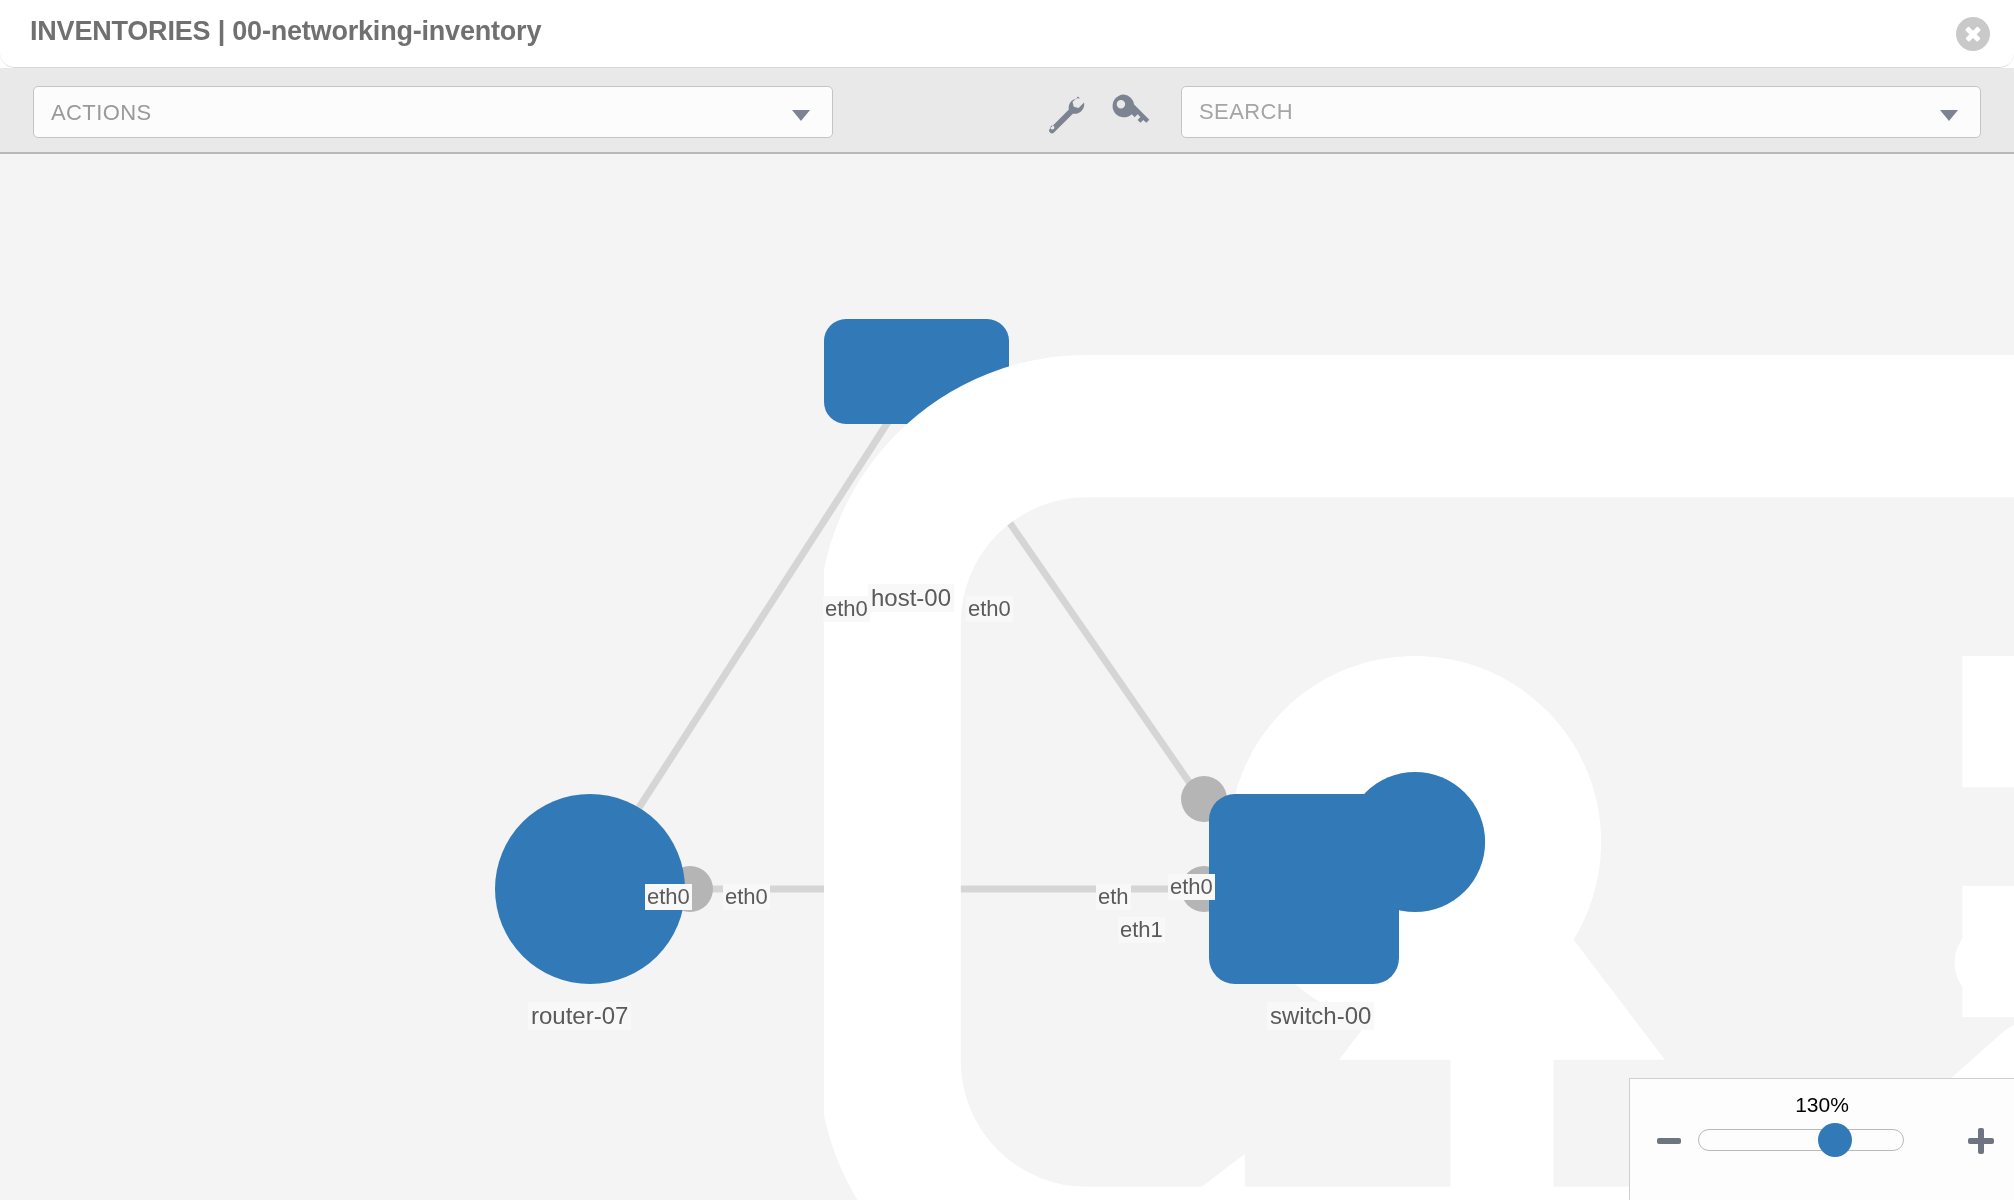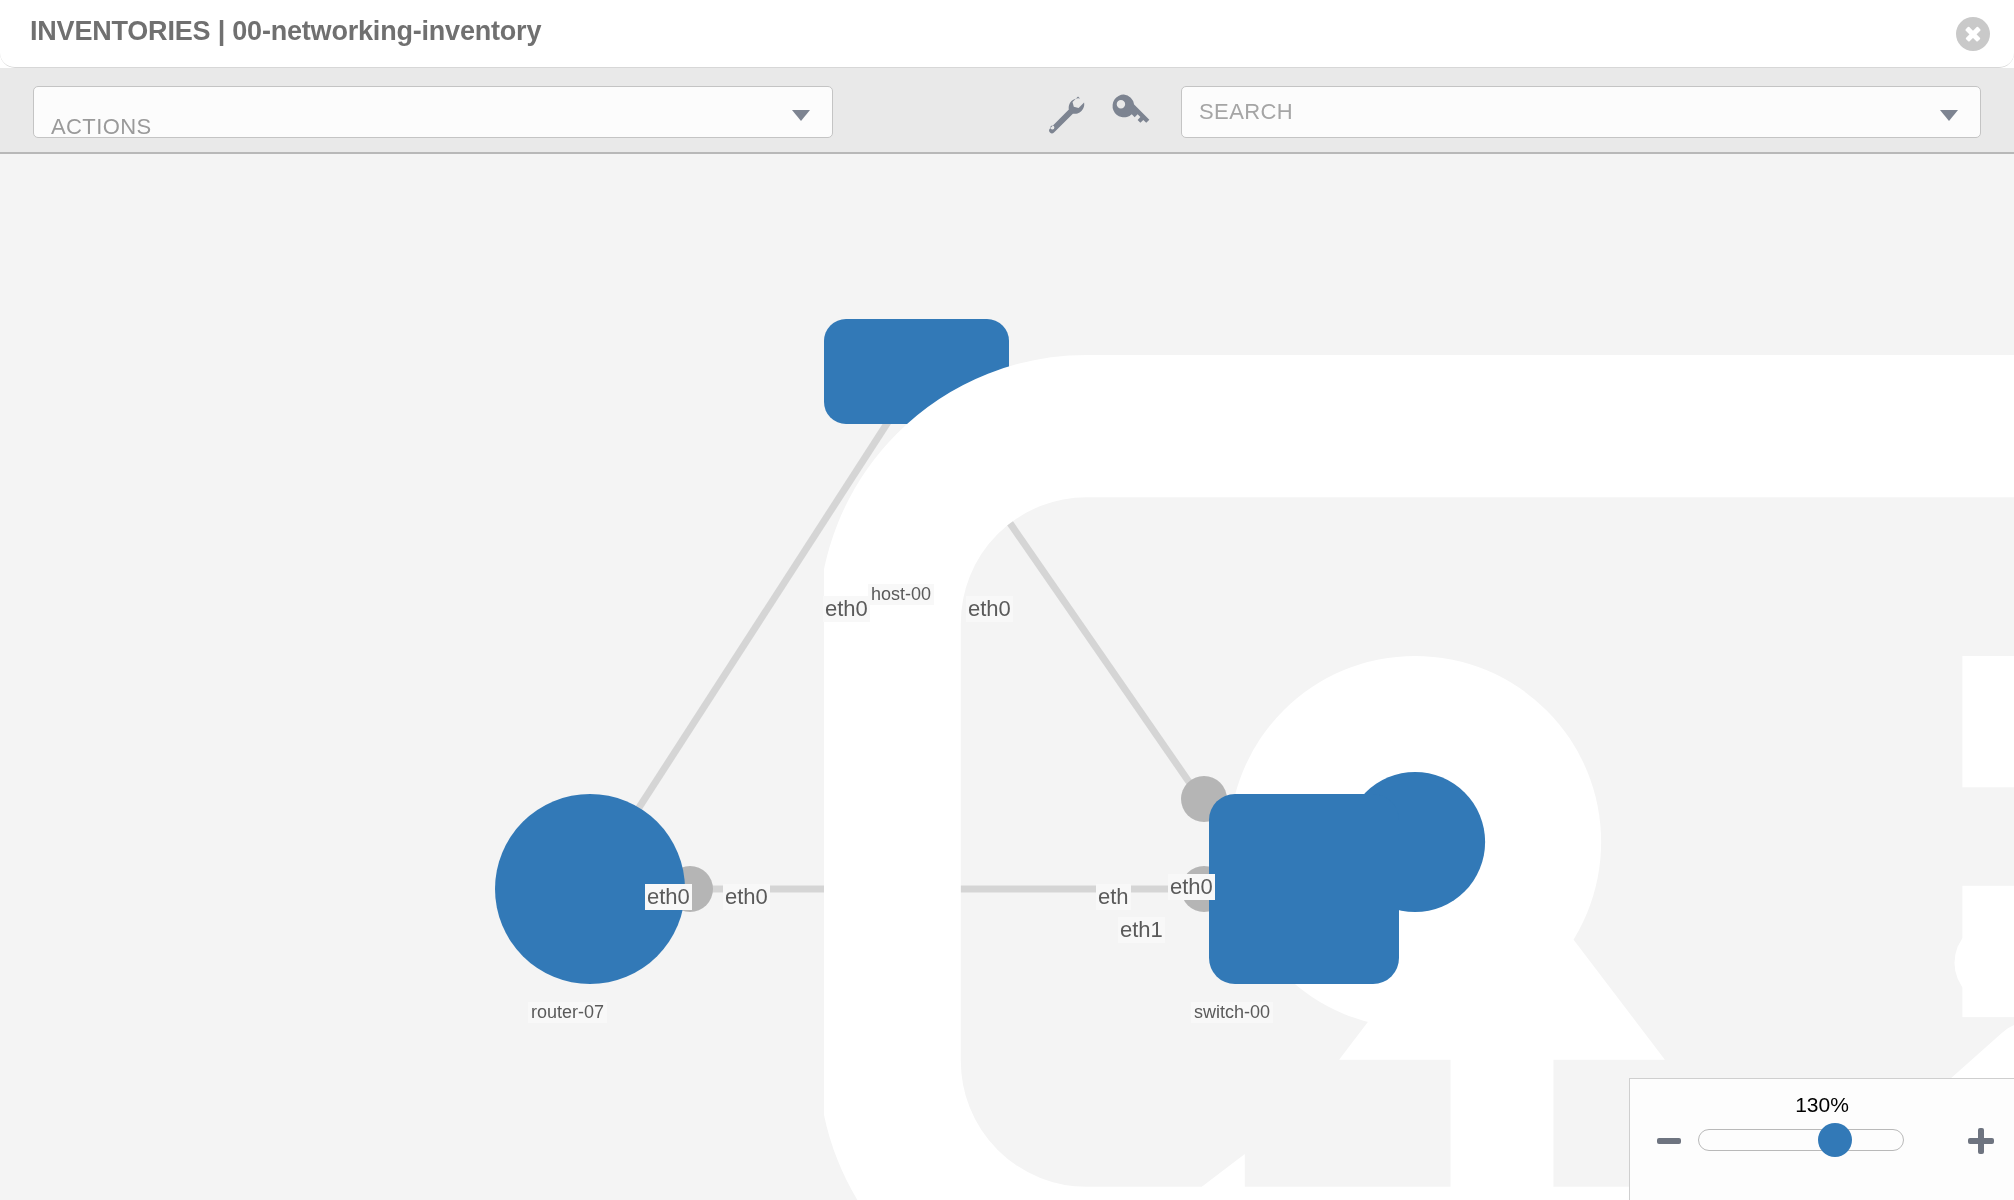--- a/index.html
+++ b/index.html
@@ -49,21 +49,21 @@
   }
   .actions-select {
     position: absolute; left: 33px; top: 18px;
     width: 800px; height: 52px;
     background: #fcfcfc;
     border: 1px solid #c4c4c4;
     border-radius: 5px;
     cursor: pointer;
   }
   .actions-label {
-    position: absolute; left: 17px; top: 27px;
+    position: absolute; left: 17px; top: 13px;
     font-size: 22px; color: #9a9a9a;
     letter-spacing: .4px;
   }
   .caret {
     position: absolute; right: 22px; top: 23px;
     width: 0; height: 0;
     border-left: 9px solid transparent;
     border-right: 9px solid transparent;
     border-top: 11px solid #7d8491;
   }
@@ -125,21 +125,21 @@
     left: 0; top: 0;
   }
   .node-switch { left: 1209px; top: 640px; }
   .node-switch .node-shape {
     width: 190px; height: 190px; border-radius: 26px;
     left: 0; top: 0;
   }
 
   .node-label {
     position: absolute;
-    font-size: 18px; color: #5a5a5a;
+    font-size: 24px; color: #5a5a5a;
     background: #f8f8f8;
     white-space: nowrap;
     padding: 0 3px;
     cursor: pointer;
   }
 
   .port {
     position: absolute;
     width: 46px; height: 46px; border-radius: 50%;
     background: #b5b5b5;
@@ -295,21 +295,21 @@
 
             <line x1="34" y1="76" x2="102" y2="76"></line>
             <polyline points="84,60 102,76 84,92"></polyline>
 
             <line x1="18" y1="104" x2="82" y2="104"></line>
             <polyline points="36,88 18,104 36,120"></polyline>
           </g>
         </svg>
       </div>
     </div>
-    <div class="node-label" style="left:1191px; top:848px;text-align:center;">switch-00</div>
+    <div class="node-label" style="left:1267px; top:848px;text-align:center;">switch-00</div>
 
     <div class="edge-label" style="left:823px; top:442px;">eth0</div>
 
     <div class="edge-label" style="left:645px; top:730px;">eth0</div>
 
     <div class="edge-label" style="left:966px; top:442px;">eth0</div>
 
     <div class="edge-label" style="left:1168px; top:720px;">eth0</div>
 
     <div class="edge-label" style="left:723px; top:730px;">eth0</div>

